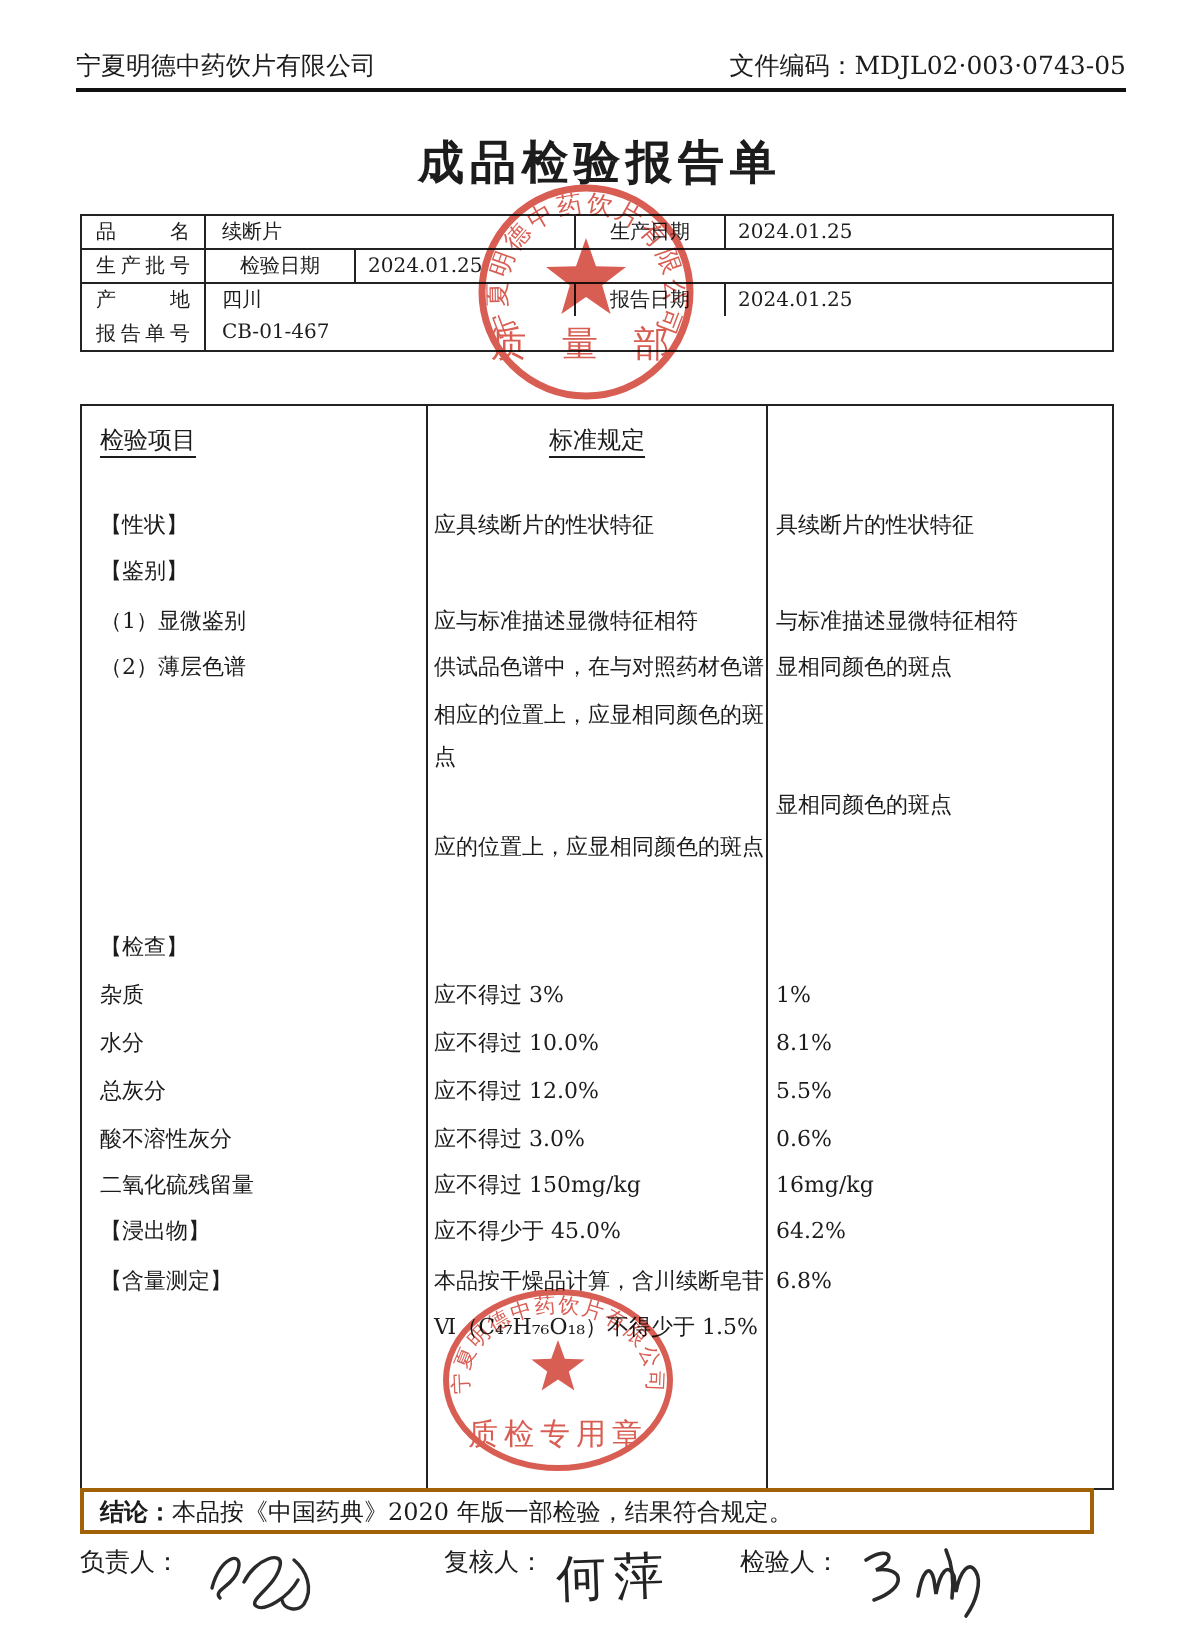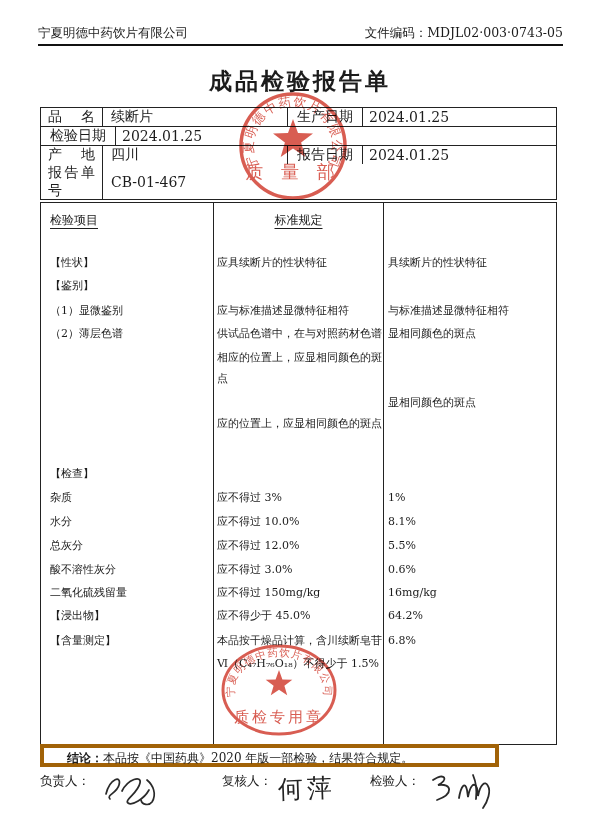--- a/index.html
+++ b/index.html
@@ -18,23 +18,23 @@
     display: flex; justify-content: space-between; align-items: flex-end;
     font-size: 12.5px; padding-bottom: 2px;
   }
   
   .doc-title {
     position: absolute; left: 0; top: 66px; width: 100%;
     text-align: center; font-size: 23px; font-weight: bold; letter-spacing: 3px;
   }
   
   .info-table {
-    position: absolute; left: 40px; top: 107px; width: 517px; height: 93px;
+    position: absolute; left: 40px; top: 107px; width: 517px; height: 69px;
     border: 1px solid #222; box-sizing: border-box;
-    display: flex; flex-direction: column; font-size: 14px;
+    display: flex; flex-direction: column; font-size: 10px;
   }
   .irow { flex: 1; display: flex; border-bottom: 1px solid #222; }
   .irow:last-child, .irow.no-bb { border-bottom: none; }
   .ic { display: flex; align-items: center; box-sizing: border-box; }
   .ic1 { width: 62px; border-right: 1px solid #222; padding: 0 7px; }
   .ic1 span { width: 100%; text-align: justify; text-align-last: justify; }
   .ic2 { width: 185px; border-right: 1px solid #222; padding-left: 8px; }
   .ic3 { width: 75px; border-right: 1px solid #222; justify-content: center; }
   .ic4 { flex: 1; padding-left: 6px; }
   .ic2.span-rest { flex: 1; border-right: none; }
@@ -47,23 +47,23 @@
   .vline.v1 { left: 172px; } .vline.v2 { left: 342px; }
   .mhead { position: absolute; top: 9px; text-decoration: underline; text-underline-offset: 4px; font-size: 12px; }
   .mhead.h1 { left: 9px; }
   .mhead.h2 { left: 173px; width: 169px; text-align: center; }
   .mhead.h3 { left: 343px; width: 173px; text-align: center; }
   .mrow { position: absolute; left: 0; width: 100%; height: 15px; }
   .mc { position: absolute; top: 0; white-space: nowrap; line-height: 15px; }
   .mc1 { left: 9px; } .mc2 { left: 176px; } .mc3 { left: 347px; }
   
   .conclusion {
-    position: absolute; left: 40px; top: 744px; width: 459px; height: 23px;
-    border: 4px solid #a16207; box-sizing: border-box;
-    font-size: 12px; line-height: 21px; padding-left: 23px;
+    position: absolute; left: 40px; top: 744px; width: 507px; height: 23px;
+    border: 2px solid #a16207; box-sizing: border-box;
+    font-size: 12px; line-height: 21px; padding-left: 8px;
   }
   .conclusion b { font-weight: bold; }
   
   .sig-row { position: absolute; left: 40px; top: 770px; width: 517px; height: 48px; font-size: 12.5px; }
   .sig-label { position: absolute; top: 3px; text-align: center; }
   .sl1 { left: 0; } .sl2 { left: 182px; } .sl3 { left: 330px; }
   .sig-svg { position: absolute; }
   .sig1 { left: 52px; top: 0; } .sig3 { left: 385px; top: -2px; }
   .sig-name {
     position: absolute; left: 238px; top: 2px;
@@ -92,20 +92,23 @@
 
     <div class="irow">
         <span class="ic ic1">
             <span>品名</span>
           </span>
         <span class="ic ic2">续断片</span>
         <span class="ic ic3">生产日期</span>
         <span class="ic ic4">2024.01.25</span>
       </div>
         <div class="irow">
+        <span class="ic ic1">
+            <span>生产批号</span>
+          </span>
         <span class="ic ic3">检验日期</span>
         <span class="ic ic4">2024.01.25</span>
       </div>
         <div class="irow">
         <span class="ic ic1">
             <span>产地</span>
           </span>
         <span class="ic ic2">四川</span>
         <span class="ic ic3">报告日期</span>
         <span class="ic ic4">2024.01.25</span>

